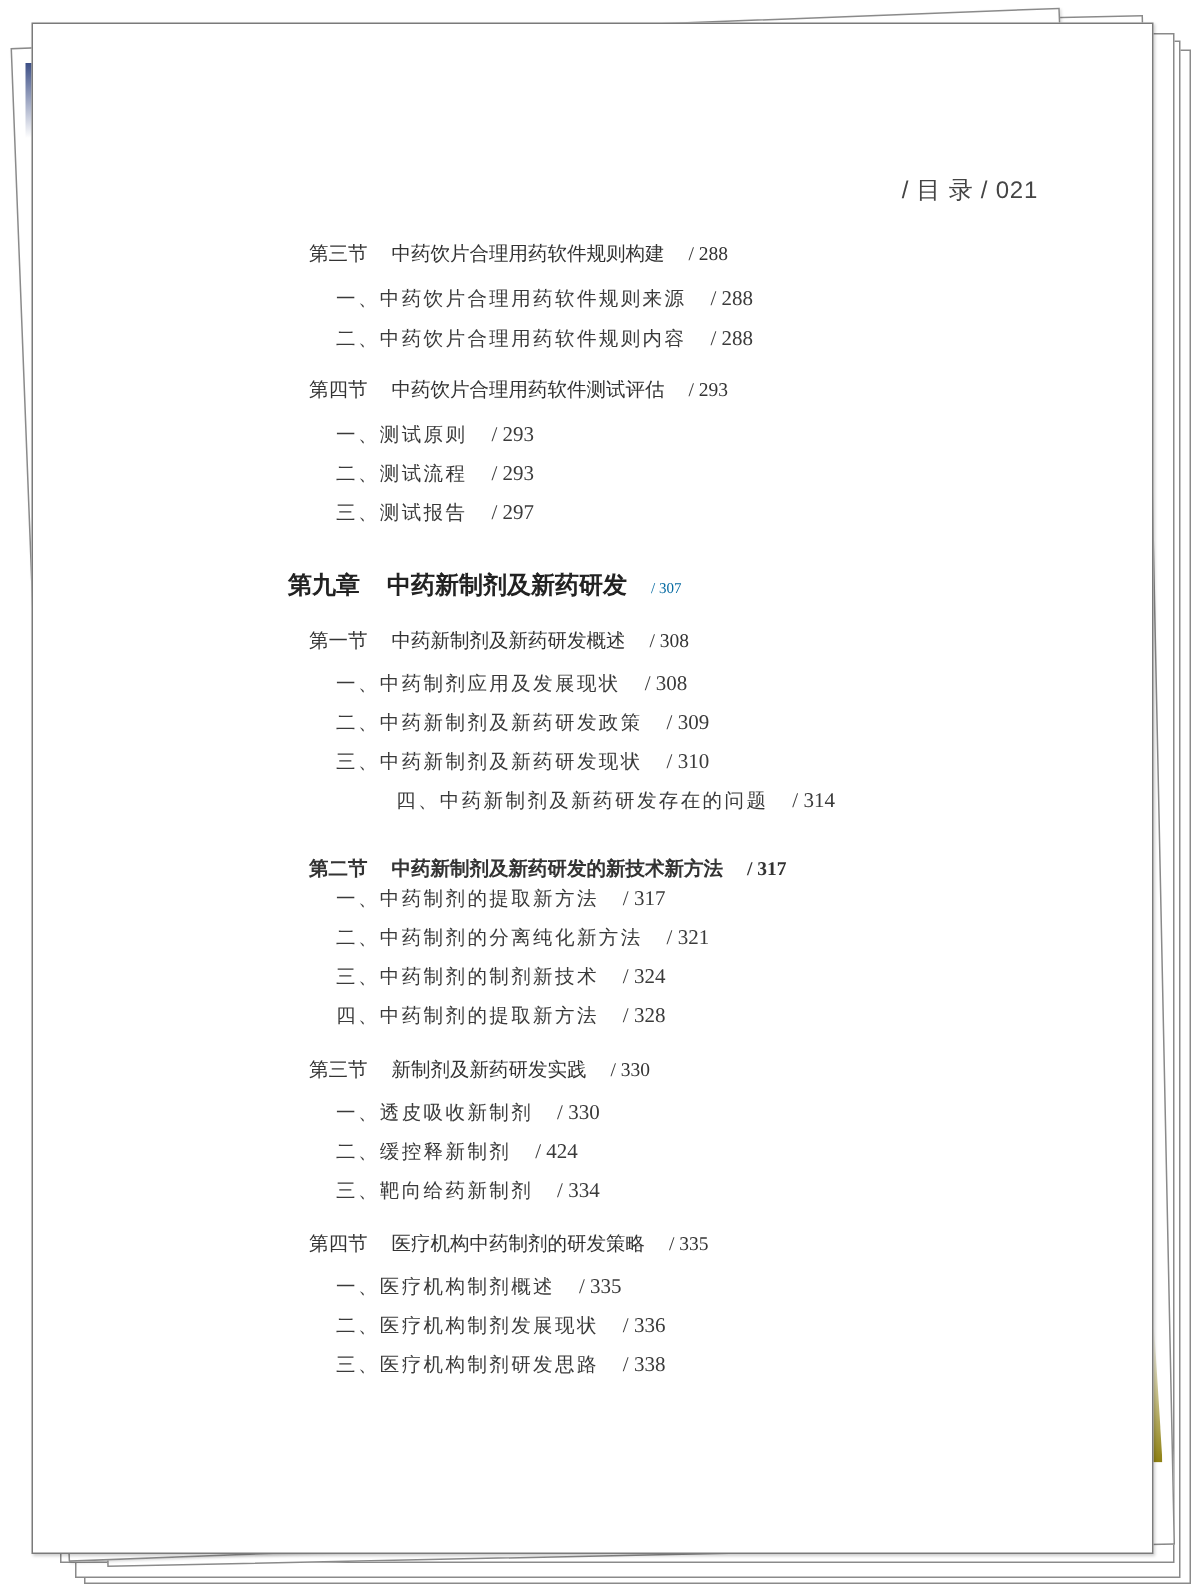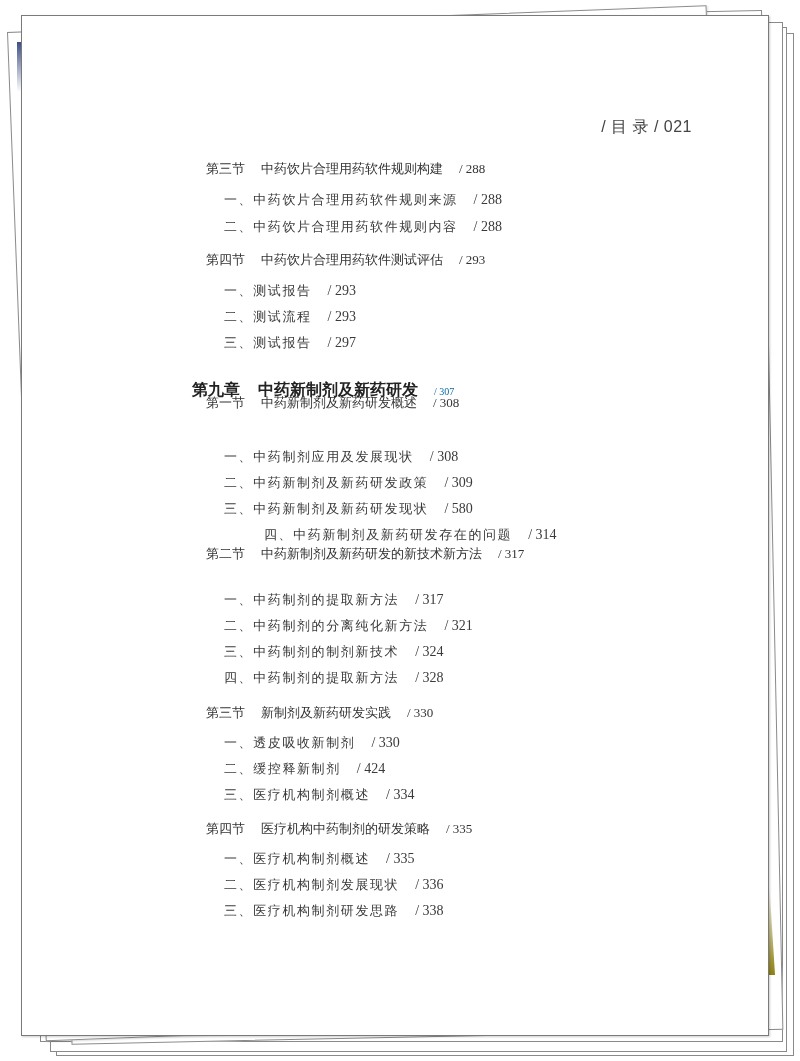--- a/index.html
+++ b/index.html
@@ -67,35 +67,35 @@
 
 <div class="sheet front"></div>
 
 <div class="running-head">/ 目  录 / 021</div>
 
 <div id="toc">
     <div class="toc-line section" style="top: 162px;"><span class="num">第三节</span><span class="title">中药饮片合理用药软件规则构建</span><span class="pg">/ 288</span></div>
     <div class="toc-line item" style="top: 193px;"><span class="title">一、中药饮片合理用药软件规则来源</span><span class="pg">/ 288</span></div>
     <div class="toc-line item" style="top: 220px;"><span class="title">二、中药饮片合理用药软件规则内容</span><span class="pg">/ 288</span></div>
     <div class="toc-line section" style="top: 253px;"><span class="num">第四节</span><span class="title">中药饮片合理用药软件测试评估</span><span class="pg">/ 293</span></div>
-    <div class="toc-line item" style="top: 284px;"><span class="title">一、测试报告</span><span class="pg">/ 293</span></div>
+    <div class="toc-line item" style="top: 284px;"><span class="title">一、测试原则</span><span class="pg">/ 293</span></div>
     <div class="toc-line item" style="top: 310px;"><span class="title">二、测试流程</span><span class="pg">/ 293</span></div>
     <div class="toc-line item" style="top: 336px;"><span class="title">三、测试报告</span><span class="pg">/ 297</span></div>
     <div class="toc-line chapter" style="top: 382px;"><span class="num">第九章</span><span class="title">中药新制剂及新药研发</span><span class="pg">/ 307</span></div>
-    <div class="toc-line section" style="top: 396px;"><span class="num">第一节</span><span class="title">中药新制剂及新药研发概述</span><span class="pg">/ 308</span></div>
+    <div class="toc-line section" style="top: 420px;"><span class="num">第一节</span><span class="title">中药新制剂及新药研发概述</span><span class="pg">/ 308</span></div>
     <div class="toc-line item" style="top: 450px;"><span class="title">一、中药制剂应用及发展现状</span><span class="pg">/ 308</span></div>
     <div class="toc-line item" style="top: 476px;"><span class="title">二、中药新制剂及新药研发政策</span><span class="pg">/ 309</span></div>
-    <div class="toc-line item" style="top: 502px;"><span class="title">三、中药新制剂及新药研发现状</span><span class="pg">/ 580</span></div>
+    <div class="toc-line item" style="top: 502px;"><span class="title">三、中药新制剂及新药研发现状</span><span class="pg">/ 310</span></div>
     <div class="toc-line item" style="top: 528px; margin-left: 40px;"><span class="title">四、中药新制剂及新药研发存在的问题</span><span class="pg">/ 314</span></div>
-    <div class="toc-line section" style="top: 547px;"><span class="num">第二节</span><span class="title">中药新制剂及新药研发的新技术新方法</span><span class="pg">/ 317</span></div>
+    <div class="toc-line section" style="top: 572px; font-weight: bold;"><span class="num">第二节</span><span class="title">中药新制剂及新药研发的新技术新方法</span><span class="pg">/ 317</span></div>
     <div class="toc-line item" style="top: 593px;"><span class="title">一、中药制剂的提取新方法</span><span class="pg">/ 317</span></div>
     <div class="toc-line item" style="top: 619px;"><span class="title">二、中药制剂的分离纯化新方法</span><span class="pg">/ 321</span></div>
     <div class="toc-line item" style="top: 645px;"><span class="title">三、中药制剂的制剂新技术</span><span class="pg">/ 324</span></div>
     <div class="toc-line item" style="top: 671px;"><span class="title">四、中药制剂的提取新方法</span><span class="pg">/ 328</span></div>
     <div class="toc-line section" style="top: 706px;"><span class="num">第三节</span><span class="title">新制剂及新药研发实践</span><span class="pg">/ 330</span></div>
     <div class="toc-line item" style="top: 736px;"><span class="title">一、透皮吸收新制剂</span><span class="pg">/ 330</span></div>
     <div class="toc-line item" style="top: 762px;"><span class="title">二、缓控释新制剂</span><span class="pg">/ 424</span></div>
-    <div class="toc-line item" style="top: 788px;"><span class="title">三、医疗机构制剂概述</span><span class="pg">/ 334</span></div>
+    <div class="toc-line item" style="top: 788px;"><span class="title">三、靶向给药新制剂</span><span class="pg">/ 334</span></div>
     <div class="toc-line section" style="top: 822px;"><span class="num">第四节</span><span class="title">医疗机构中药制剂的研发策略</span><span class="pg">/ 335</span></div>
     <div class="toc-line item" style="top: 852px;"><span class="title">一、医疗机构制剂概述</span><span class="pg">/ 335</span></div>
     <div class="toc-line item" style="top: 878px;"><span class="title">二、医疗机构制剂发展现状</span><span class="pg">/ 336</span></div>
     <div class="toc-line item" style="top: 904px;"><span class="title">三、医疗机构制剂研发思路</span><span class="pg">/ 338</span></div>
   </div>
 
 </body></html>

